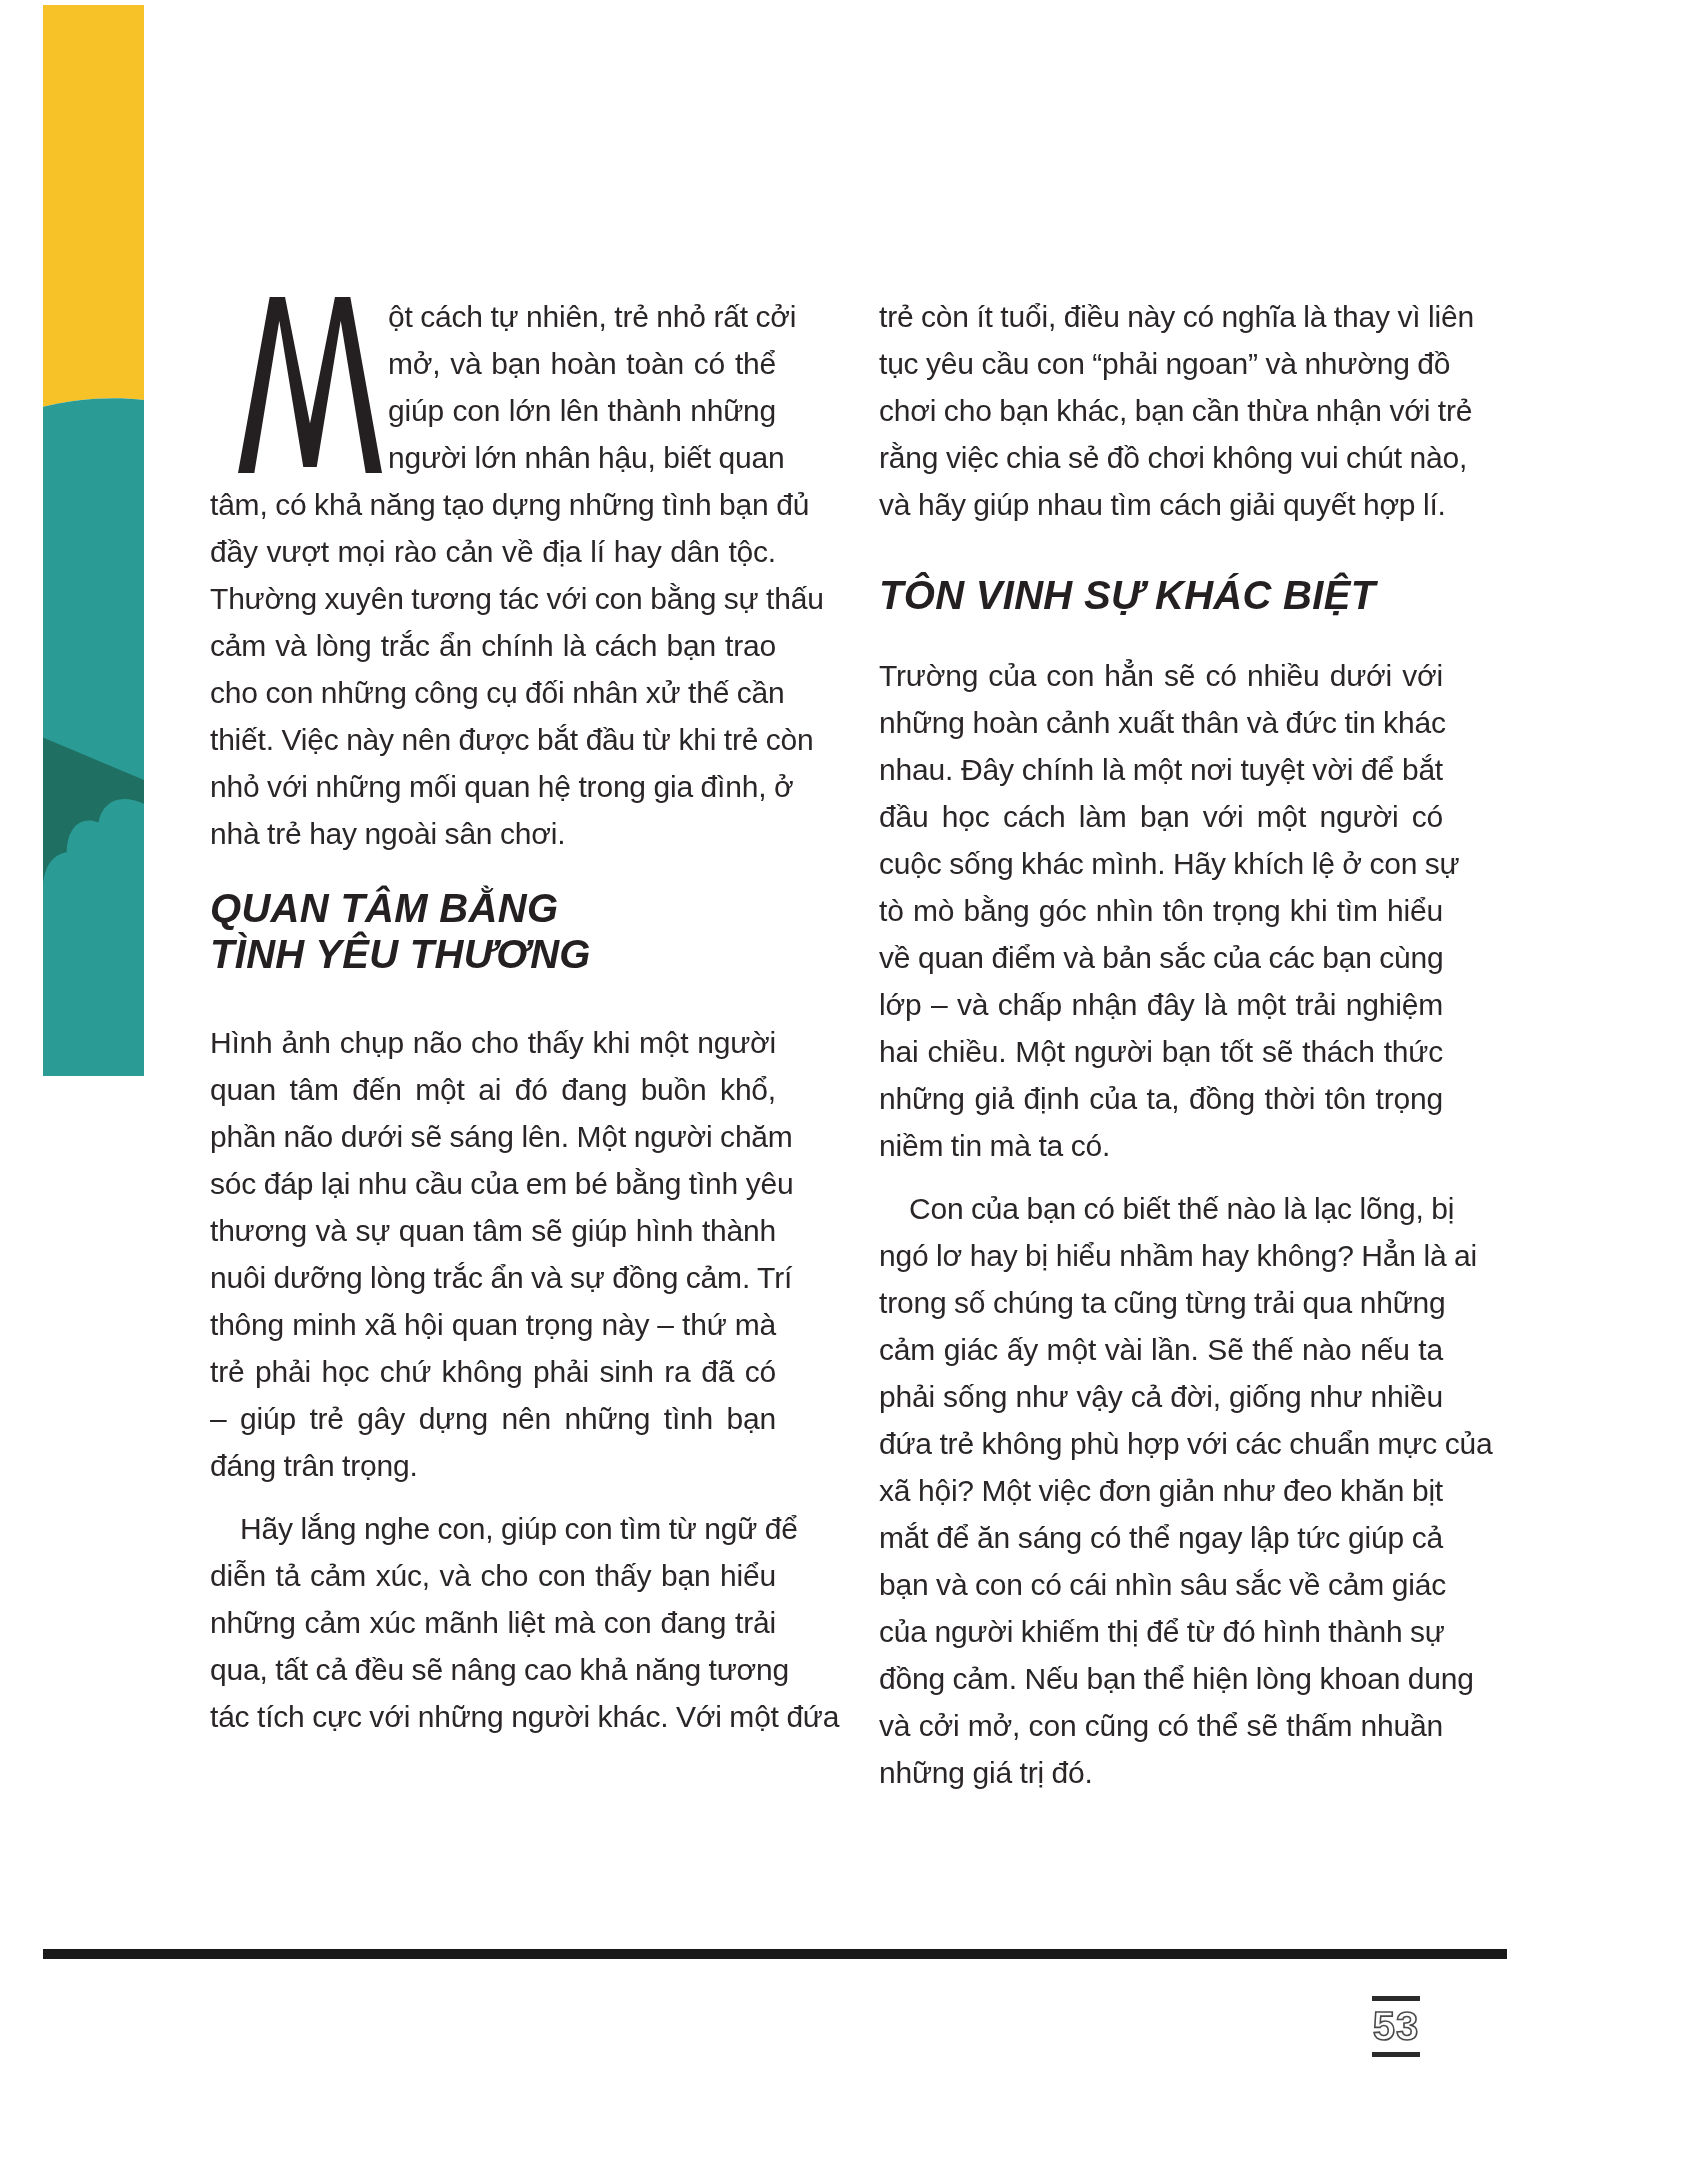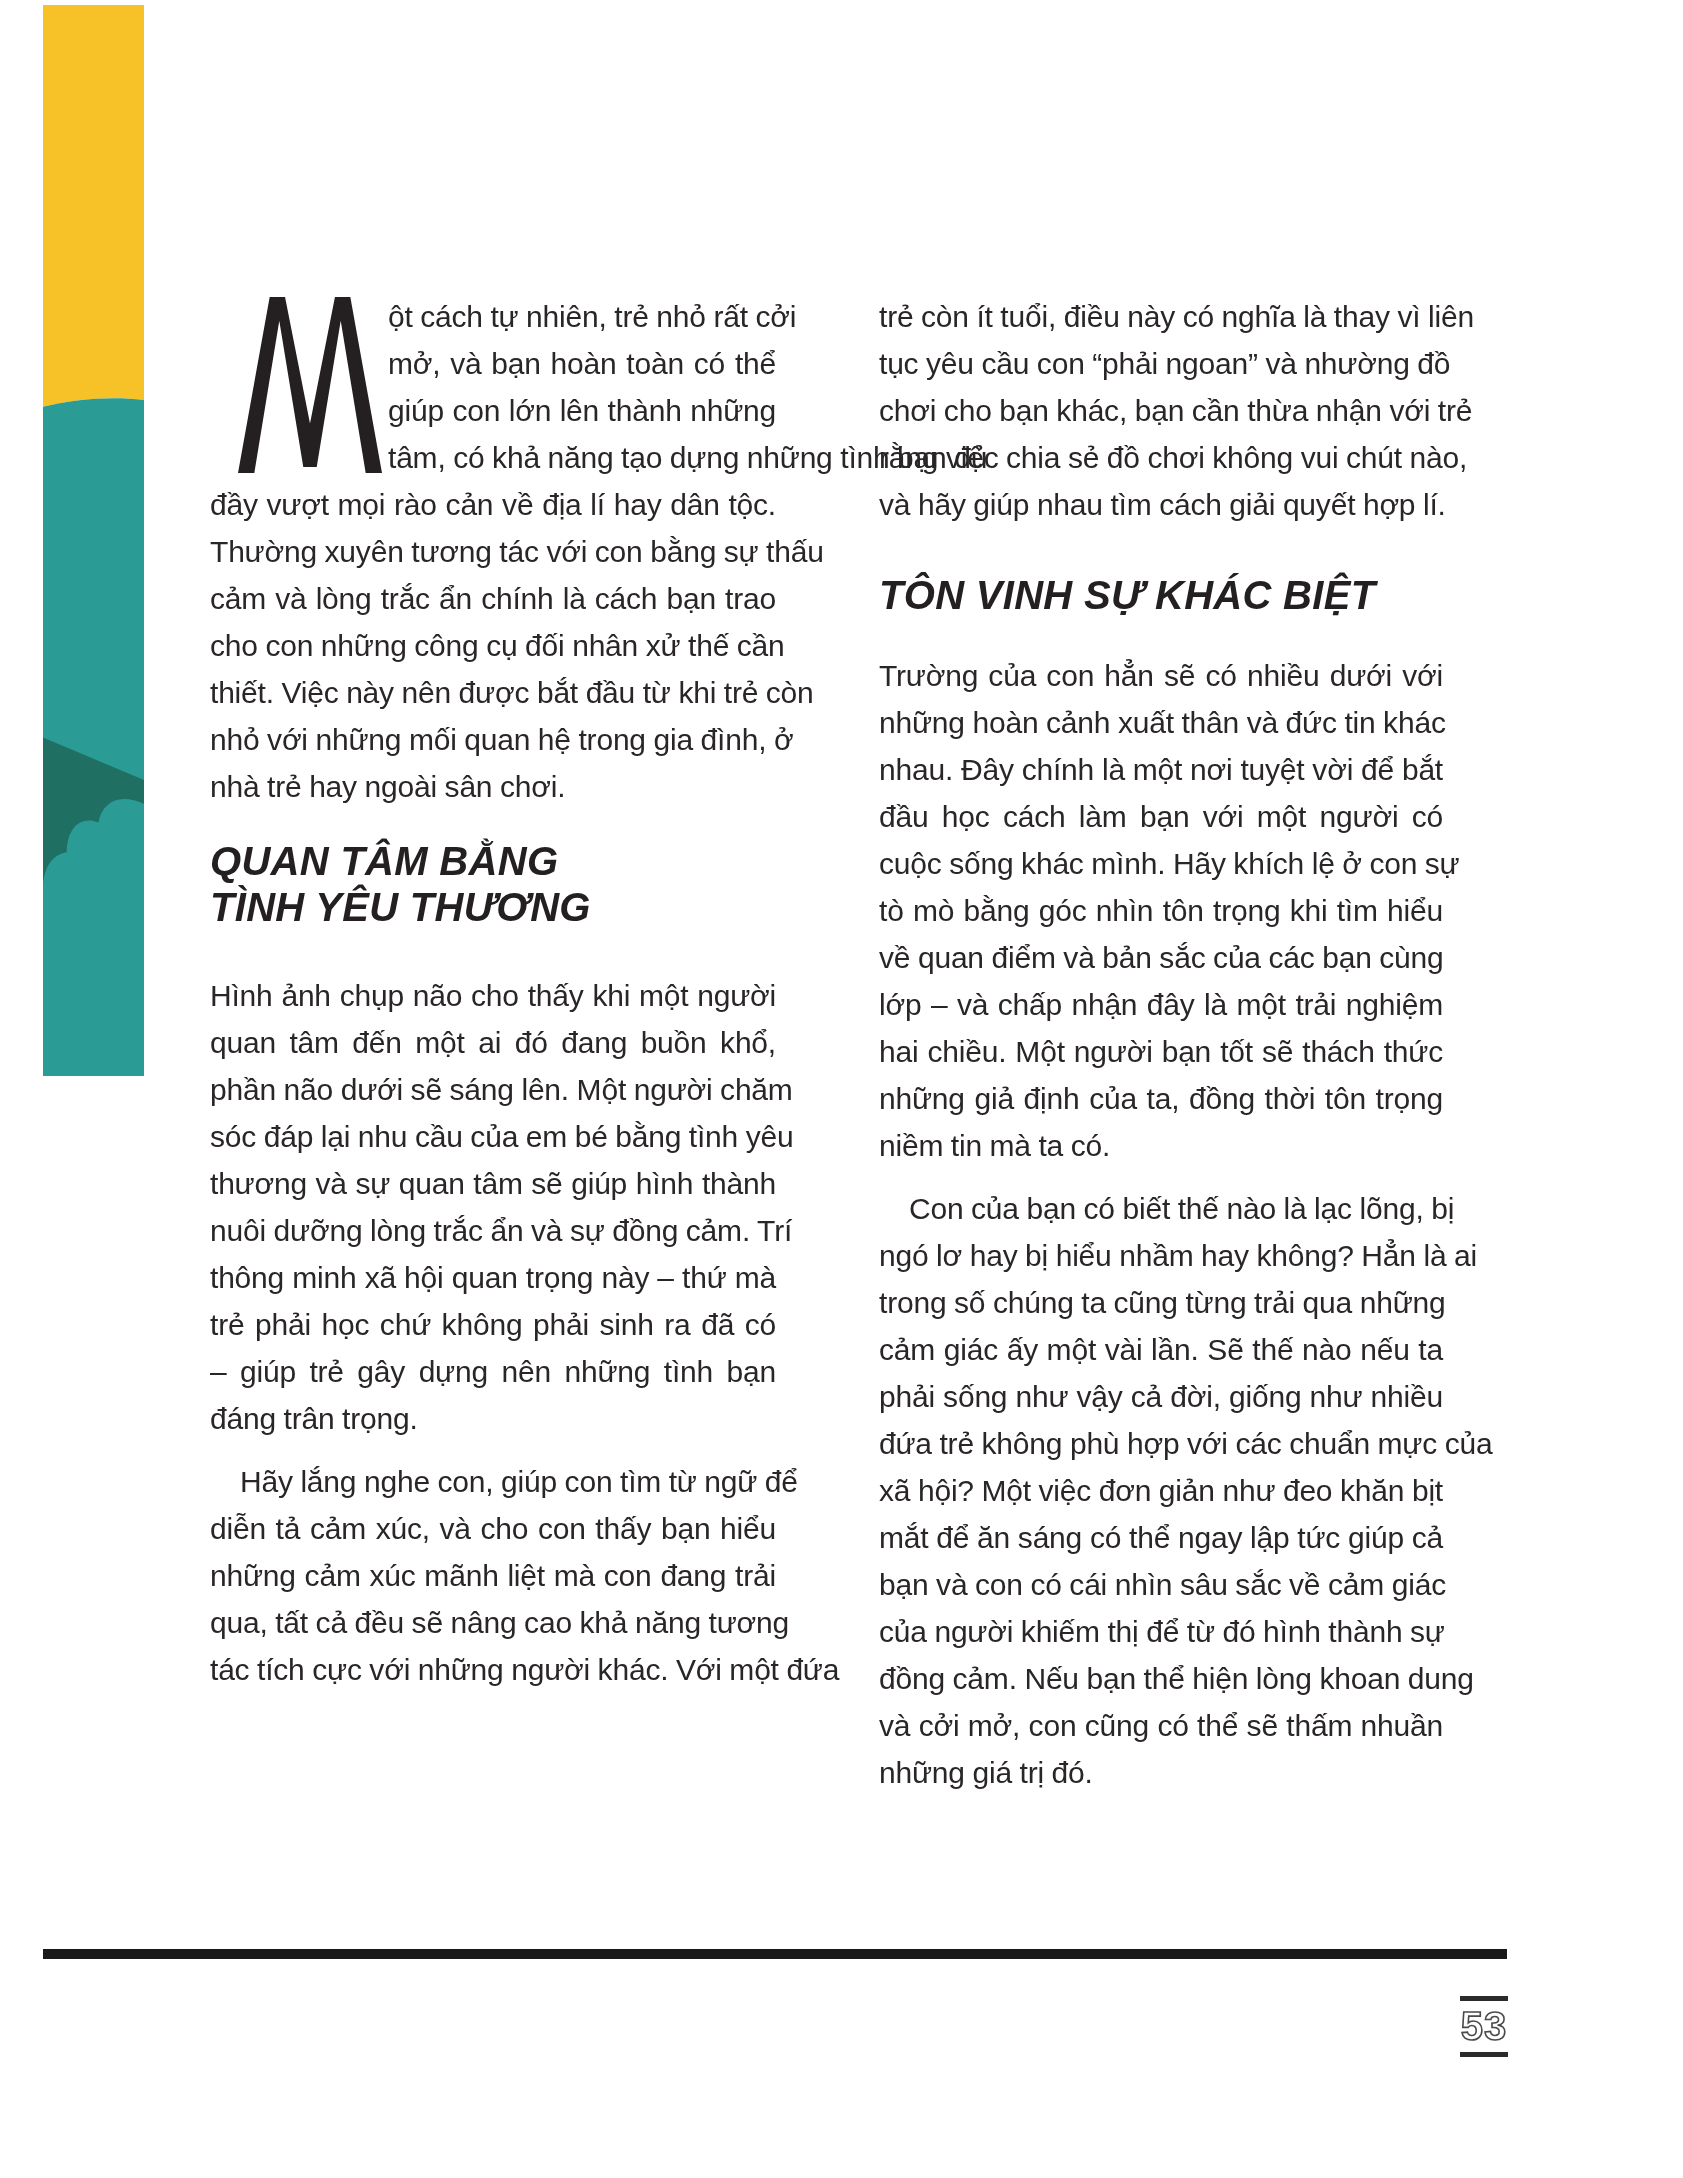--- a/index.html
+++ b/index.html
@@ -42,21 +42,21 @@
   .heading-right{margin-top:44px;margin-bottom:34px;font-style:italic;}
   .para-mid{margin-top:0;}
   .para-follow{margin-top:16px;}
 
   
   .bottom-rule{
     position:absolute;left:43px;top:1949px;width:1464px;height:10px;
     background:var(--rule,#191919);
   }
   .page-number-block{
-    position:absolute;left:1460px;top:1996px;width:48px;
+    position:absolute;left:1372px;top:1996px;width:48px;
     display:flex;flex-direction:column;align-items:center;
   }
   .pn-bar{width:48px;height:5px;background:#2b2b2b;}
   .pn{
     height:51px;line-height:51px;
     font-size:40px;font-weight:bold;letter-spacing:1px;
     color:transparent;-webkit-text-stroke:1.6px #4a4a4a;
   }
 </style>
 </head>
@@ -74,20 +74,21 @@
 
     <div class="para">
       <div class="dropcap">
         <svg viewBox="0 0 150 178" preserveAspectRatio="none" aria-hidden="true">
           <polygon fill="#242021" points="0,178 33,0 49,0 75,128 101,0 117,0 150,178 133,178 107,24 82,172 68,172 43,24 17,178"></polygon>
         </svg>
       </div>
     <div class="line">ột cách tự nhiên, trẻ nhỏ rất cởi</div>
         <div class="line">mở, và bạn hoàn toàn có thể</div>
         <div class="line">giúp con lớn lên thành những</div>
+        <div class="line">người lớn nhân hậu, biết quan</div>
         <div class="line">tâm, có khả năng tạo dựng những tình bạn đủ</div>
         <div class="line">đầy vượt mọi rào cản về địa lí hay dân tộc.</div>
         <div class="line">Thường xuyên tương tác với con bằng sự thấu</div>
         <div class="line">cảm và lòng trắc ẩn chính là cách bạn trao</div>
         <div class="line">cho con những công cụ đối nhân xử thế cần</div>
         <div class="line">thiết. Việc này nên được bắt đầu từ khi trẻ còn</div>
         <div class="line">nhỏ với những mối quan hệ trong gia đình, ở</div>
         <div class="line para-last">nhà trẻ hay ngoài sân chơi.</div>
       </div>
 

